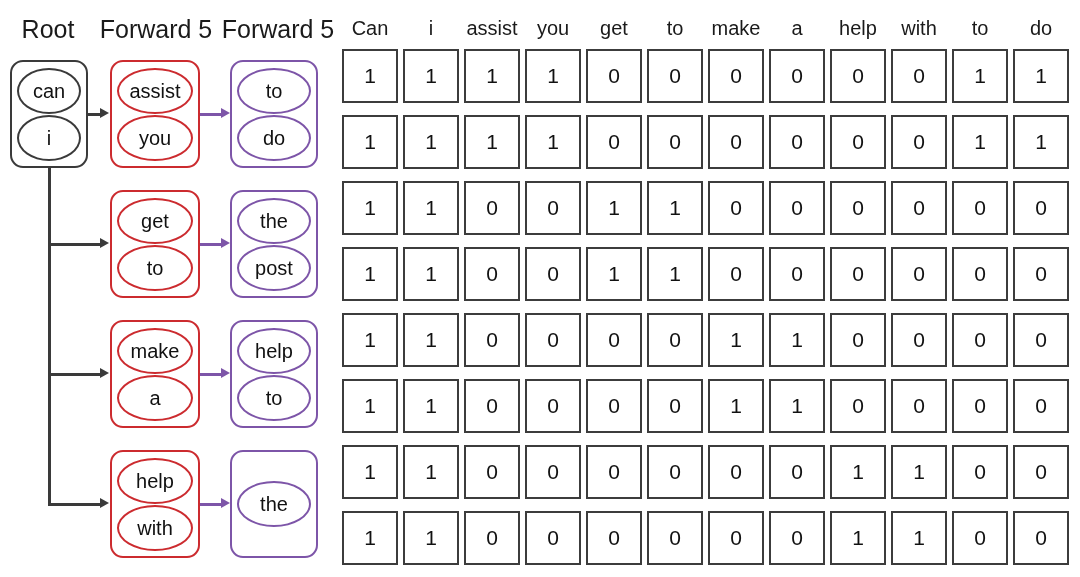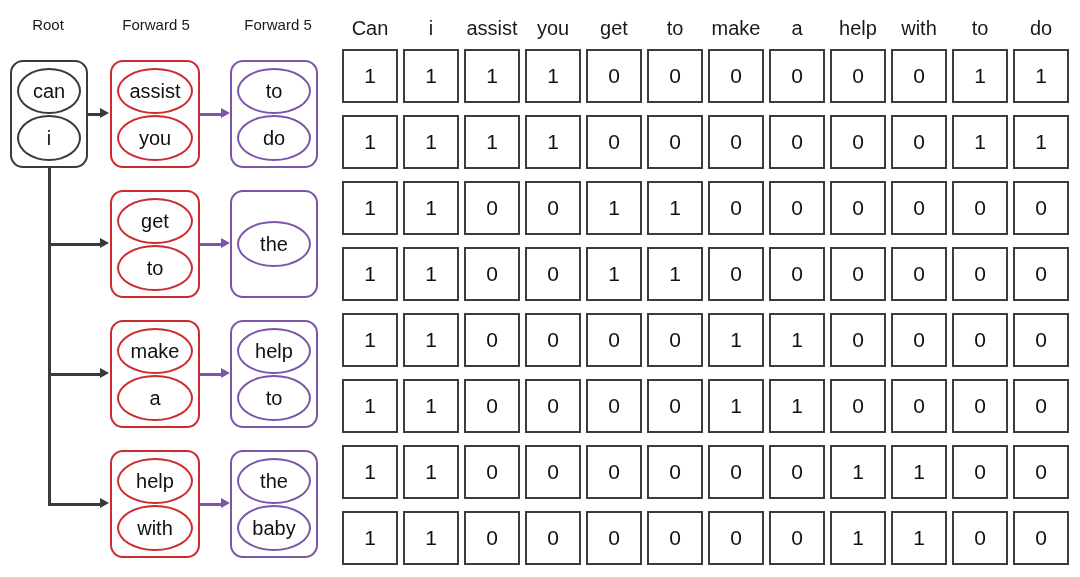--- a/index.html
+++ b/index.html
@@ -12,21 +12,21 @@
     height: 577px;
     position: relative;
     font-family: "Liberation Sans", sans-serif;
     color: #1a1a1a;
     overflow: hidden;
   }
 
   
   .hdr {
     position: absolute;
-    font-size: 15px;
+    font-size: 25px;
     color: #1a1a1a;
     white-space: nowrap;
     text-align: center;
     line-height: 1;
   }
   #tree-headers .hdr { top: 17px; }
   #matrix-headers .hdr {
     top: 18px;
     font-size: 20px;
   }
@@ -130,36 +130,36 @@
       <div class="node-box purple" style="left: 230px; top: 60px; width: 88px; height: 108px; padding: 5px 0px;">
         <div class="token" style="width: 74px; height: 46px;">to</div>
         <div class="token" style="width: 74px; height: 46px;">do</div>
       </div>
       <div class="node-box red" style="left: 110px; top: 190px; width: 90px; height: 108px; padding: 5px 0px;">
         <div class="token" style="width: 76px; height: 46px;">get</div>
         <div class="token" style="width: 76px; height: 46px;">to</div>
       </div>
       <div class="node-box purple" style="left: 230px; top: 190px; width: 88px; height: 108px; padding: 5px 0px;">
         <div class="token" style="width: 74px; height: 46px;">the</div>
+        <div class="token" style="width: 74px; height: 46px;">post</div>
       </div>
       <div class="node-box red" style="left: 110px; top: 320px; width: 90px; height: 108px; padding: 5px 0px;">
         <div class="token" style="width: 76px; height: 46px;">make</div>
         <div class="token" style="width: 76px; height: 46px;">a</div>
       </div>
       <div class="node-box purple" style="left: 230px; top: 320px; width: 88px; height: 108px; padding: 5px 0px;">
         <div class="token" style="width: 74px; height: 46px;">help</div>
         <div class="token" style="width: 74px; height: 46px;">to</div>
       </div>
       <div class="node-box red" style="left: 110px; top: 450px; width: 90px; height: 108px; padding: 5px 0px;">
         <div class="token" style="width: 76px; height: 46px;">help</div>
         <div class="token" style="width: 76px; height: 46px;">with</div>
       </div>
       <div class="node-box purple" style="left: 230px; top: 450px; width: 88px; height: 108px; padding: 5px 0px;">
         <div class="token" style="width: 74px; height: 46px;">the</div>
-        <div class="token" style="width: 74px; height: 46px;">baby</div>
       </div>
     </div>
   <div id="tree-connectors">
       <div class="line" style="left: 88px; top: 113px; width: 13px; height: 2.5px;"></div>
       <div class="arrow-head" style="left: 100px; top: 107.5px;"></div>
       <div class="line" style="left: 48px; top: 168px; width: 2.5px; height: 338px;"></div>
       <div class="line" style="left: 48px; top: 243px; width: 53px; height: 2.5px;"></div>
       <div class="arrow-head" style="left: 100px; top: 237.5px;"></div>
       <div class="line" style="left: 48px; top: 373px; width: 53px; height: 2.5px;"></div>
       <div class="arrow-head" style="left: 100px; top: 367.5px;"></div>

